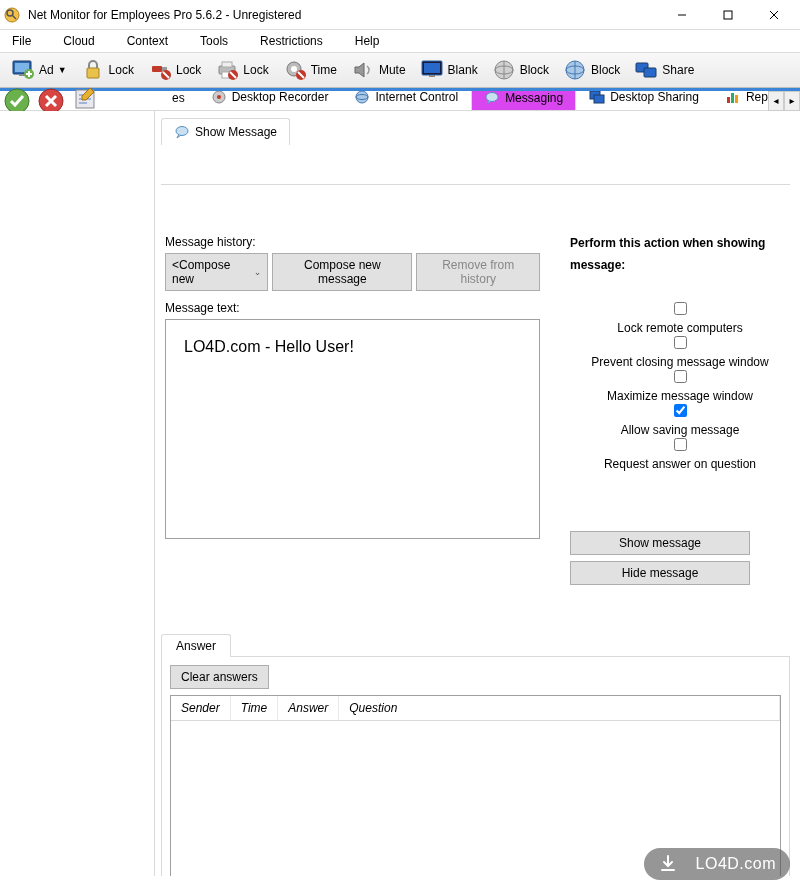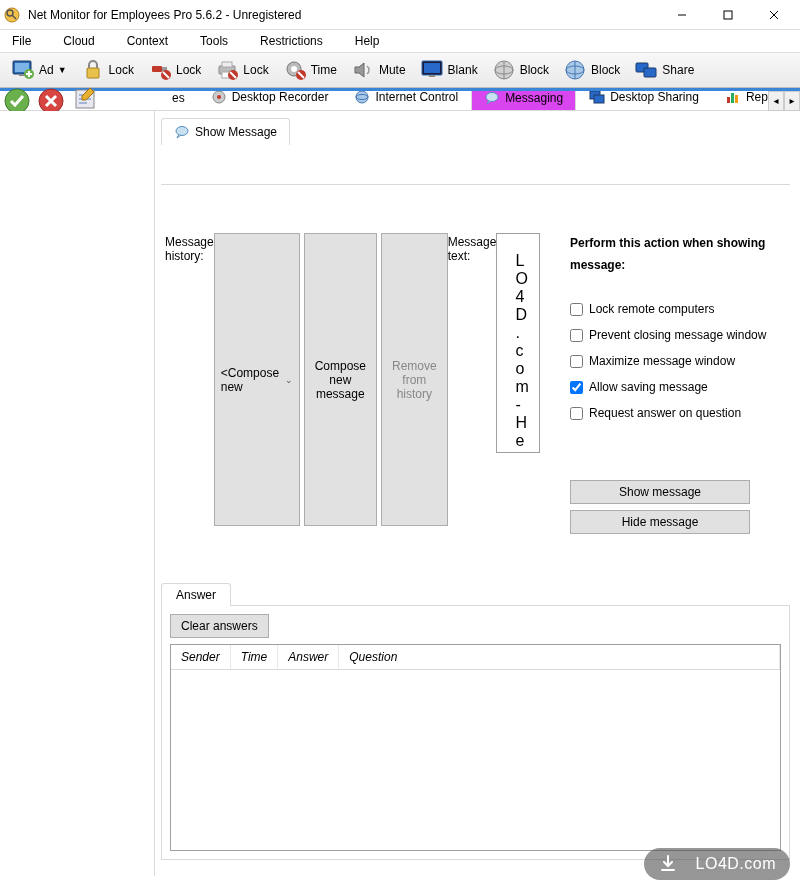--- a/index.html
+++ b/index.html
@@ -37,33 +37,33 @@
 .main { display: flex; height: calc(888px - 30px - 22px - 36px - 3px - 32px); }
 .sidebar { width: 155px; border-right: 1px solid #d9d9d9; background:#fff; }
 .content { flex: 1; padding: 6px 10px 6px 6px; display: flex; flex-direction: column; overflow:hidden;gap:40px; }
 
 
 .subtab-row { display:flex; }
 .subtab { padding:5px 12px; border:1px solid #d9d9d9; border-bottom:none; background:#fff; border-top-left-radius:3px; border-top-right-radius:3px; display:flex; align-items:center; gap:5px; position:relative; top:1px; z-index:1;}
 .panel-border-top { border-top:1px solid #d9d9d9; }
 
 .msg-panel { display:flex; gap:30px; padding:8px 0 0 4px;}
-.msg-left { flex:1; display:flex; flex-direction:row; }
+.msg-left { flex:1; display:flex; flex-direction:column; }
 .msg-right { width:220px; padding-top:0; }
 
 .label { margin: 2px 0 4px 0; font-size:12px; }
 .row-btns { display:flex; gap:4px; margin-bottom:8px; }
 .btn { padding:4px 10px; background:#e1e1e1; border:1px solid #adadad; font-size:12px; cursor:default; }
 .btn:disabled, .btn.disabled { color:#888; }
 .dropdown { display:flex; align-items:center; padding:4px 6px; background:#e1e1e1; border:1px solid #adadad; font-size:12px; gap:6px;}
 .dropdown .chev { font-size:9px; color:#555;}
 textarea.msg-text { width:100%; height:220px; border:1px solid #a0a0a0; padding:18px; font-family:inherit; font-size:16px; resize:none; }
 
 .action-heading { font-weight:bold; margin-bottom:26px; line-height:1.8; }
-.chk-row { display:flex; align-items:center; gap:6px; margin:12px 0; }
+.chk-row { display:flex; align-items:center; gap:6px; margin:1px 0;flex-direction:column; }
 .chk-row input { width:13px; height:13px; }
 .right-buttons { margin-top:60px; display:flex; flex-direction:column; gap:6px; }
 .right-buttons .btn { width:180px; }
 
 
 .answer-section { margin-top:8px; }
 .answer-tab-row { display:flex; }
 .answer-tab { padding:4px 14px; border:1px solid #d9d9d9; border-bottom:none; background:#fff; border-top-left-radius:3px; border-top-right-radius:3px; position:relative; top:1px; z-index:1;}
 .answer-panel { border:1px solid #d9d9d9; padding:8px; }
 .table-wrap { border:1px solid #a0a0a0; height:207px; margin-top:6px;font-style:italic; }

